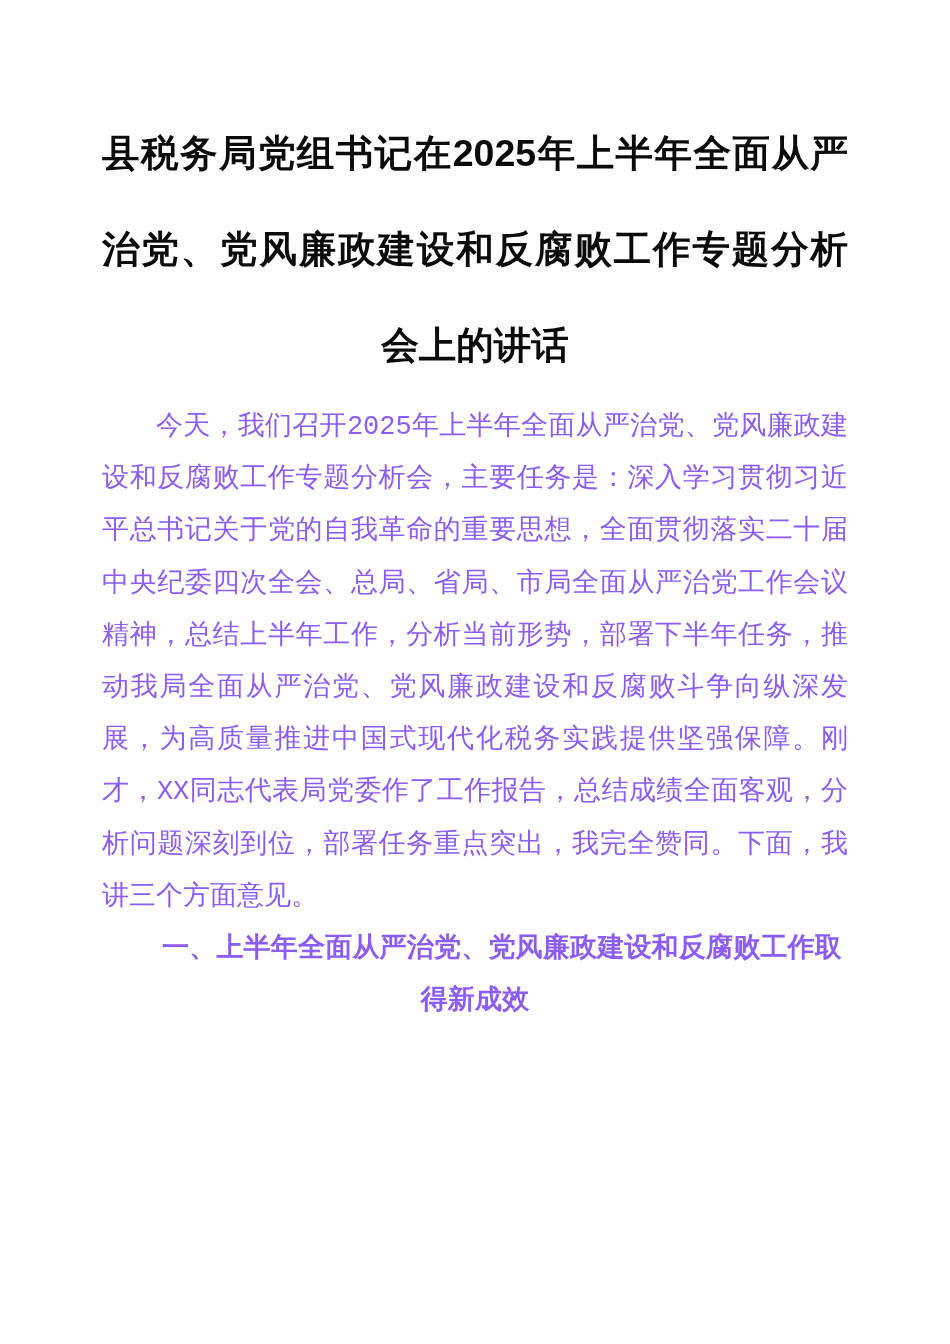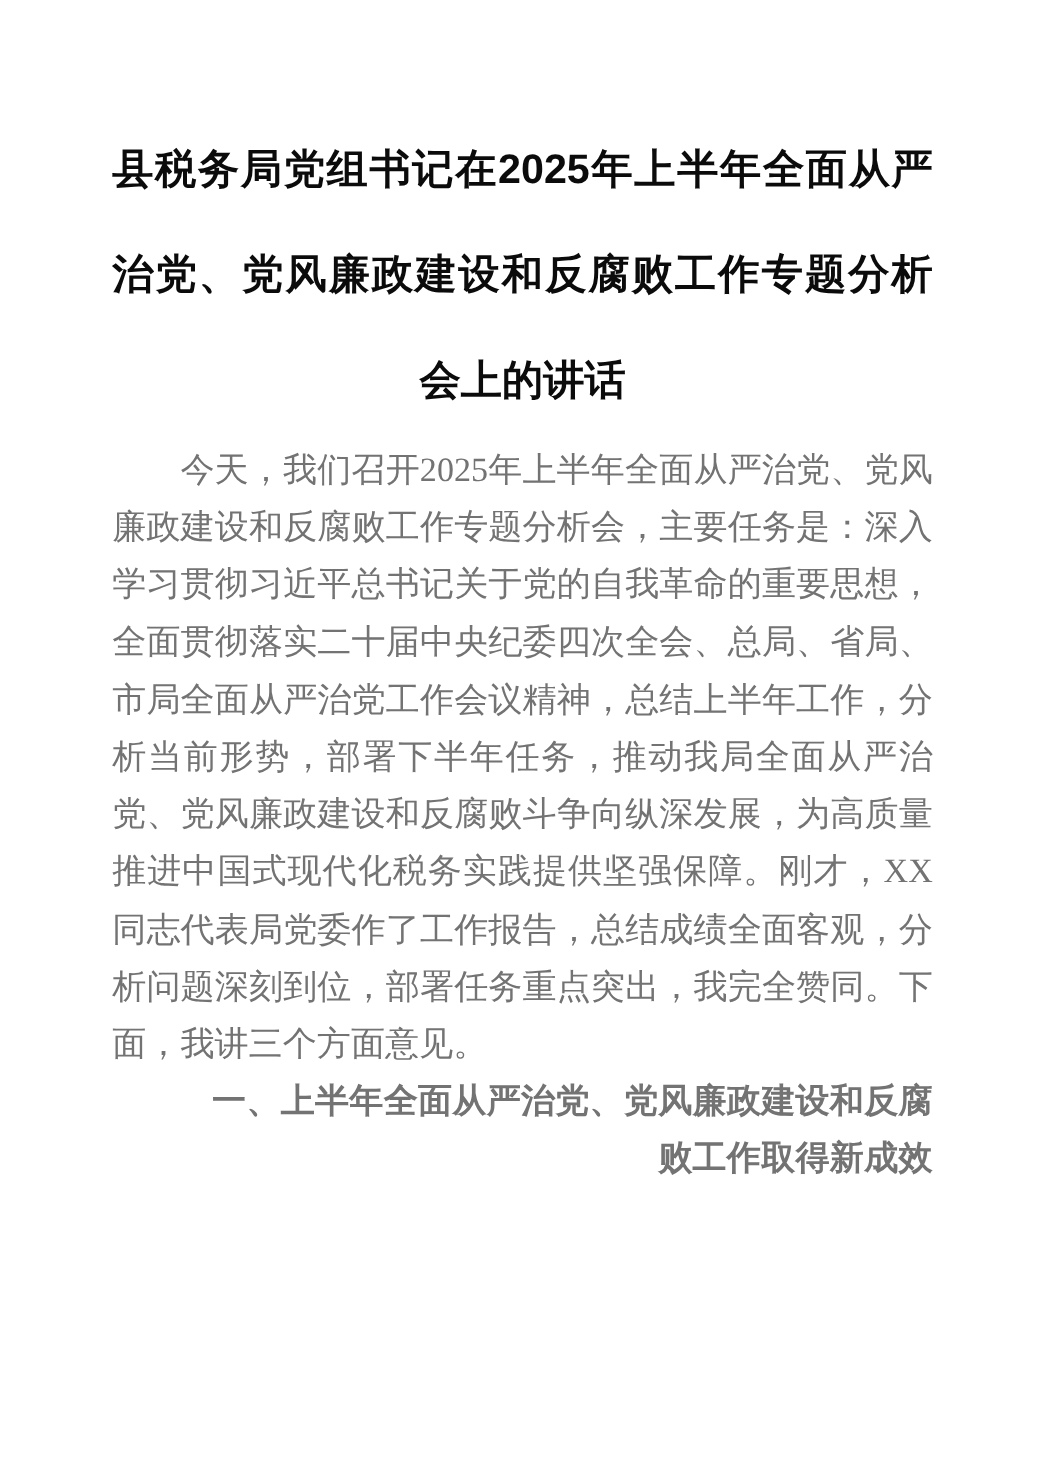--- a/index.html
+++ b/index.html
@@ -42,34 +42,34 @@
     text-align-last: center;
     letter-spacing: 0px;
     color: #0b0b0b;
     margin: 0;
     padding-top: 105px;
     word-break: break-all;
   }
 
   
   .para {
-    font-family: Liberation Serif, serif;
-    font-size: 31px;
+    font-family: Liberation Mono, monospace;
+    font-size: 27px;
     line-height: 52.2px;
     text-align: justify;
     text-justify: inter-ideograph;
-    color: #737373;
+    color: #8b5cf6;
     margin: 0;
     text-indent: 2em;
     word-break: break-all;
   }
 
   .para.heading {
     font-weight: bold;
-    text-align: right;
+    text-align: center;
     letter-spacing: 0.2px;
   }
 
   .spacer-title-body { height: 8px; }
 </style>
 </head>
 <body>
 
 <div class="page">
   <div class="content">

